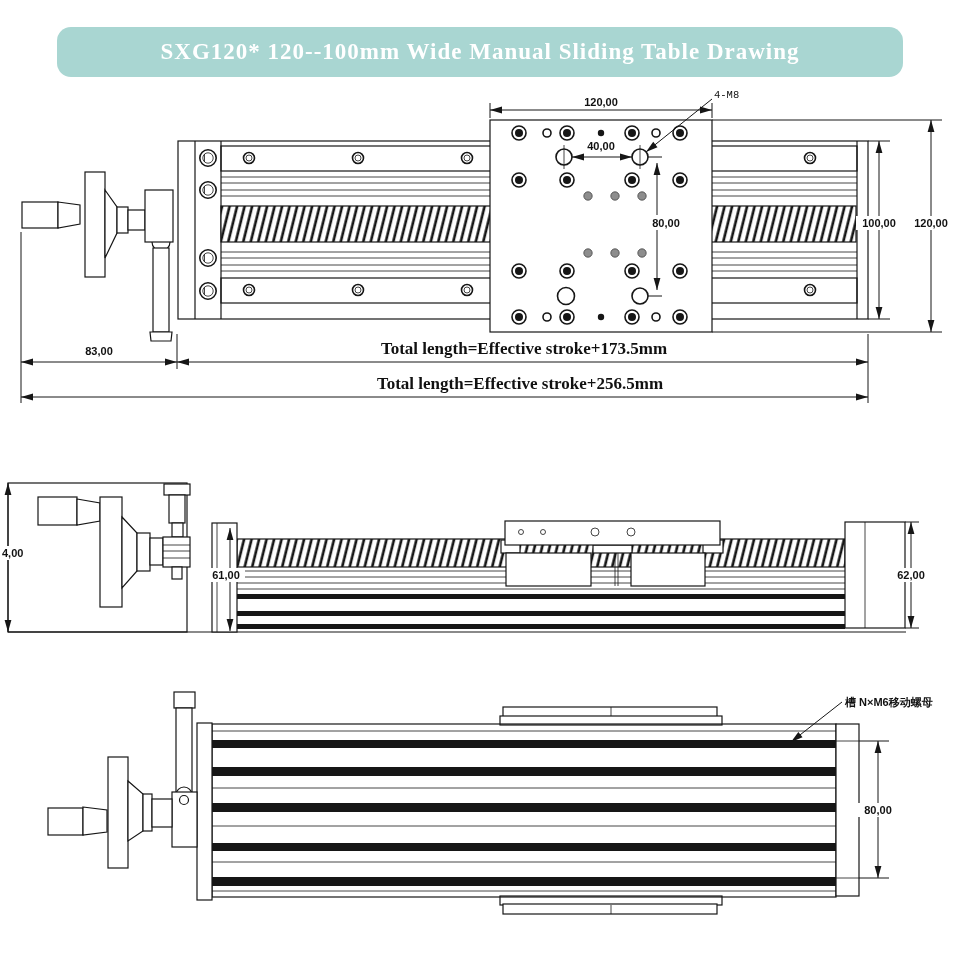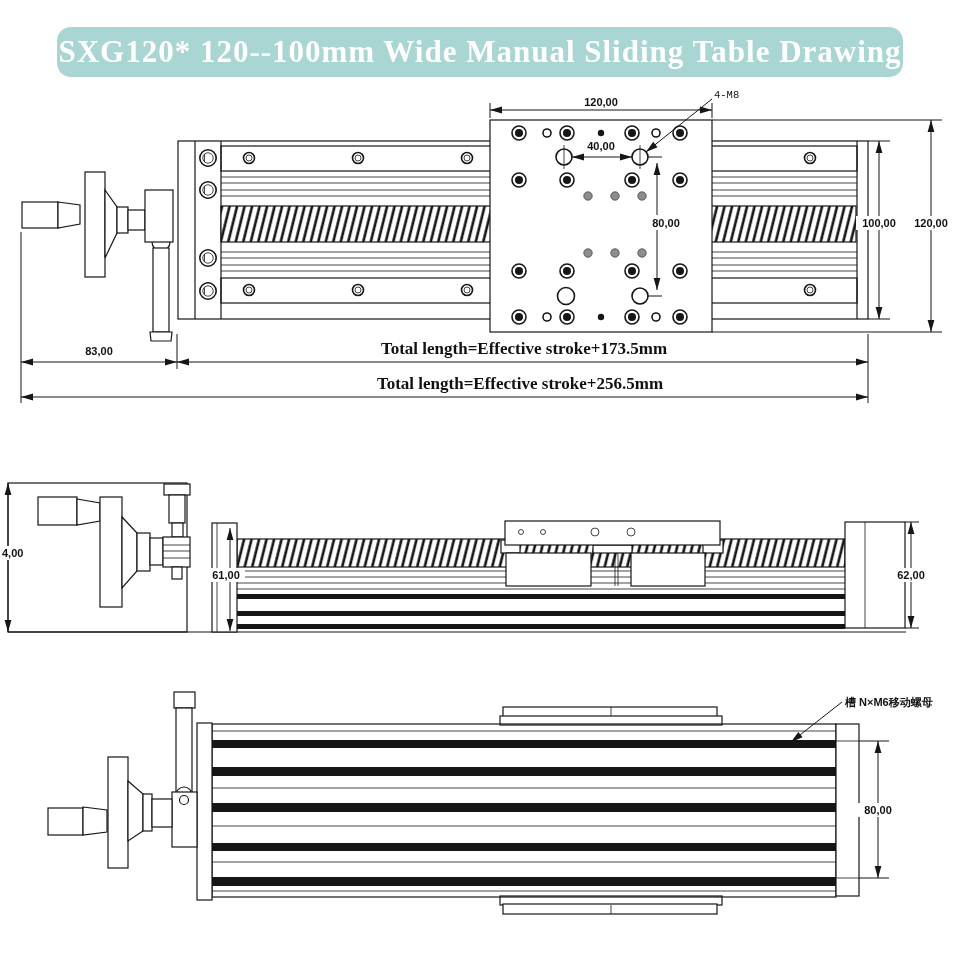--- a/index.html
+++ b/index.html
@@ -1,20 +1,20 @@
 <!DOCTYPE html>
 <html><head>
 <meta charset="utf-8">
 <style>
   html,body{margin:0;padding:0;}
   body{width:960px;height:960px;background:#ffffff;position:relative;overflow:hidden;
        font-family:"Liberation Sans",sans-serif;}
   .banner{position:absolute;left:57px;top:27px;width:846px;height:50px;background:#a9d6d2;
           border-radius:14px;display:flex;align-items:center;justify-content:center;}
-  .banner span{font-family:"Liberation Serif",serif;font-weight:bold;font-size:31px;color:#ffffff;
+  .banner span{font-family:"Liberation Serif",serif;font-weight:bold;font-size:23px;color:#ffffff;
                letter-spacing:1px;white-space:nowrap;}
   svg{position:absolute;left:0;top:0;}
   .ln{stroke:#161616;stroke-width:1.2;fill:none;}
   .thin{stroke:#161616;stroke-width:0.8;fill:none;}
   .wf{fill:#ffffff;stroke:#161616;stroke-width:1.2;}
   .band{fill:#161616;stroke:none;}
   .dim{stroke:#161616;stroke-width:1;fill:none;}
   .dtext{font:bold 11px "Liberation Sans",sans-serif;fill:#111111;}
   .stext{font:10.5px "Liberation Mono",monospace;fill:#111111;}
   .ttext{font:bold 17px "Liberation Serif",serif;fill:#111111;}

